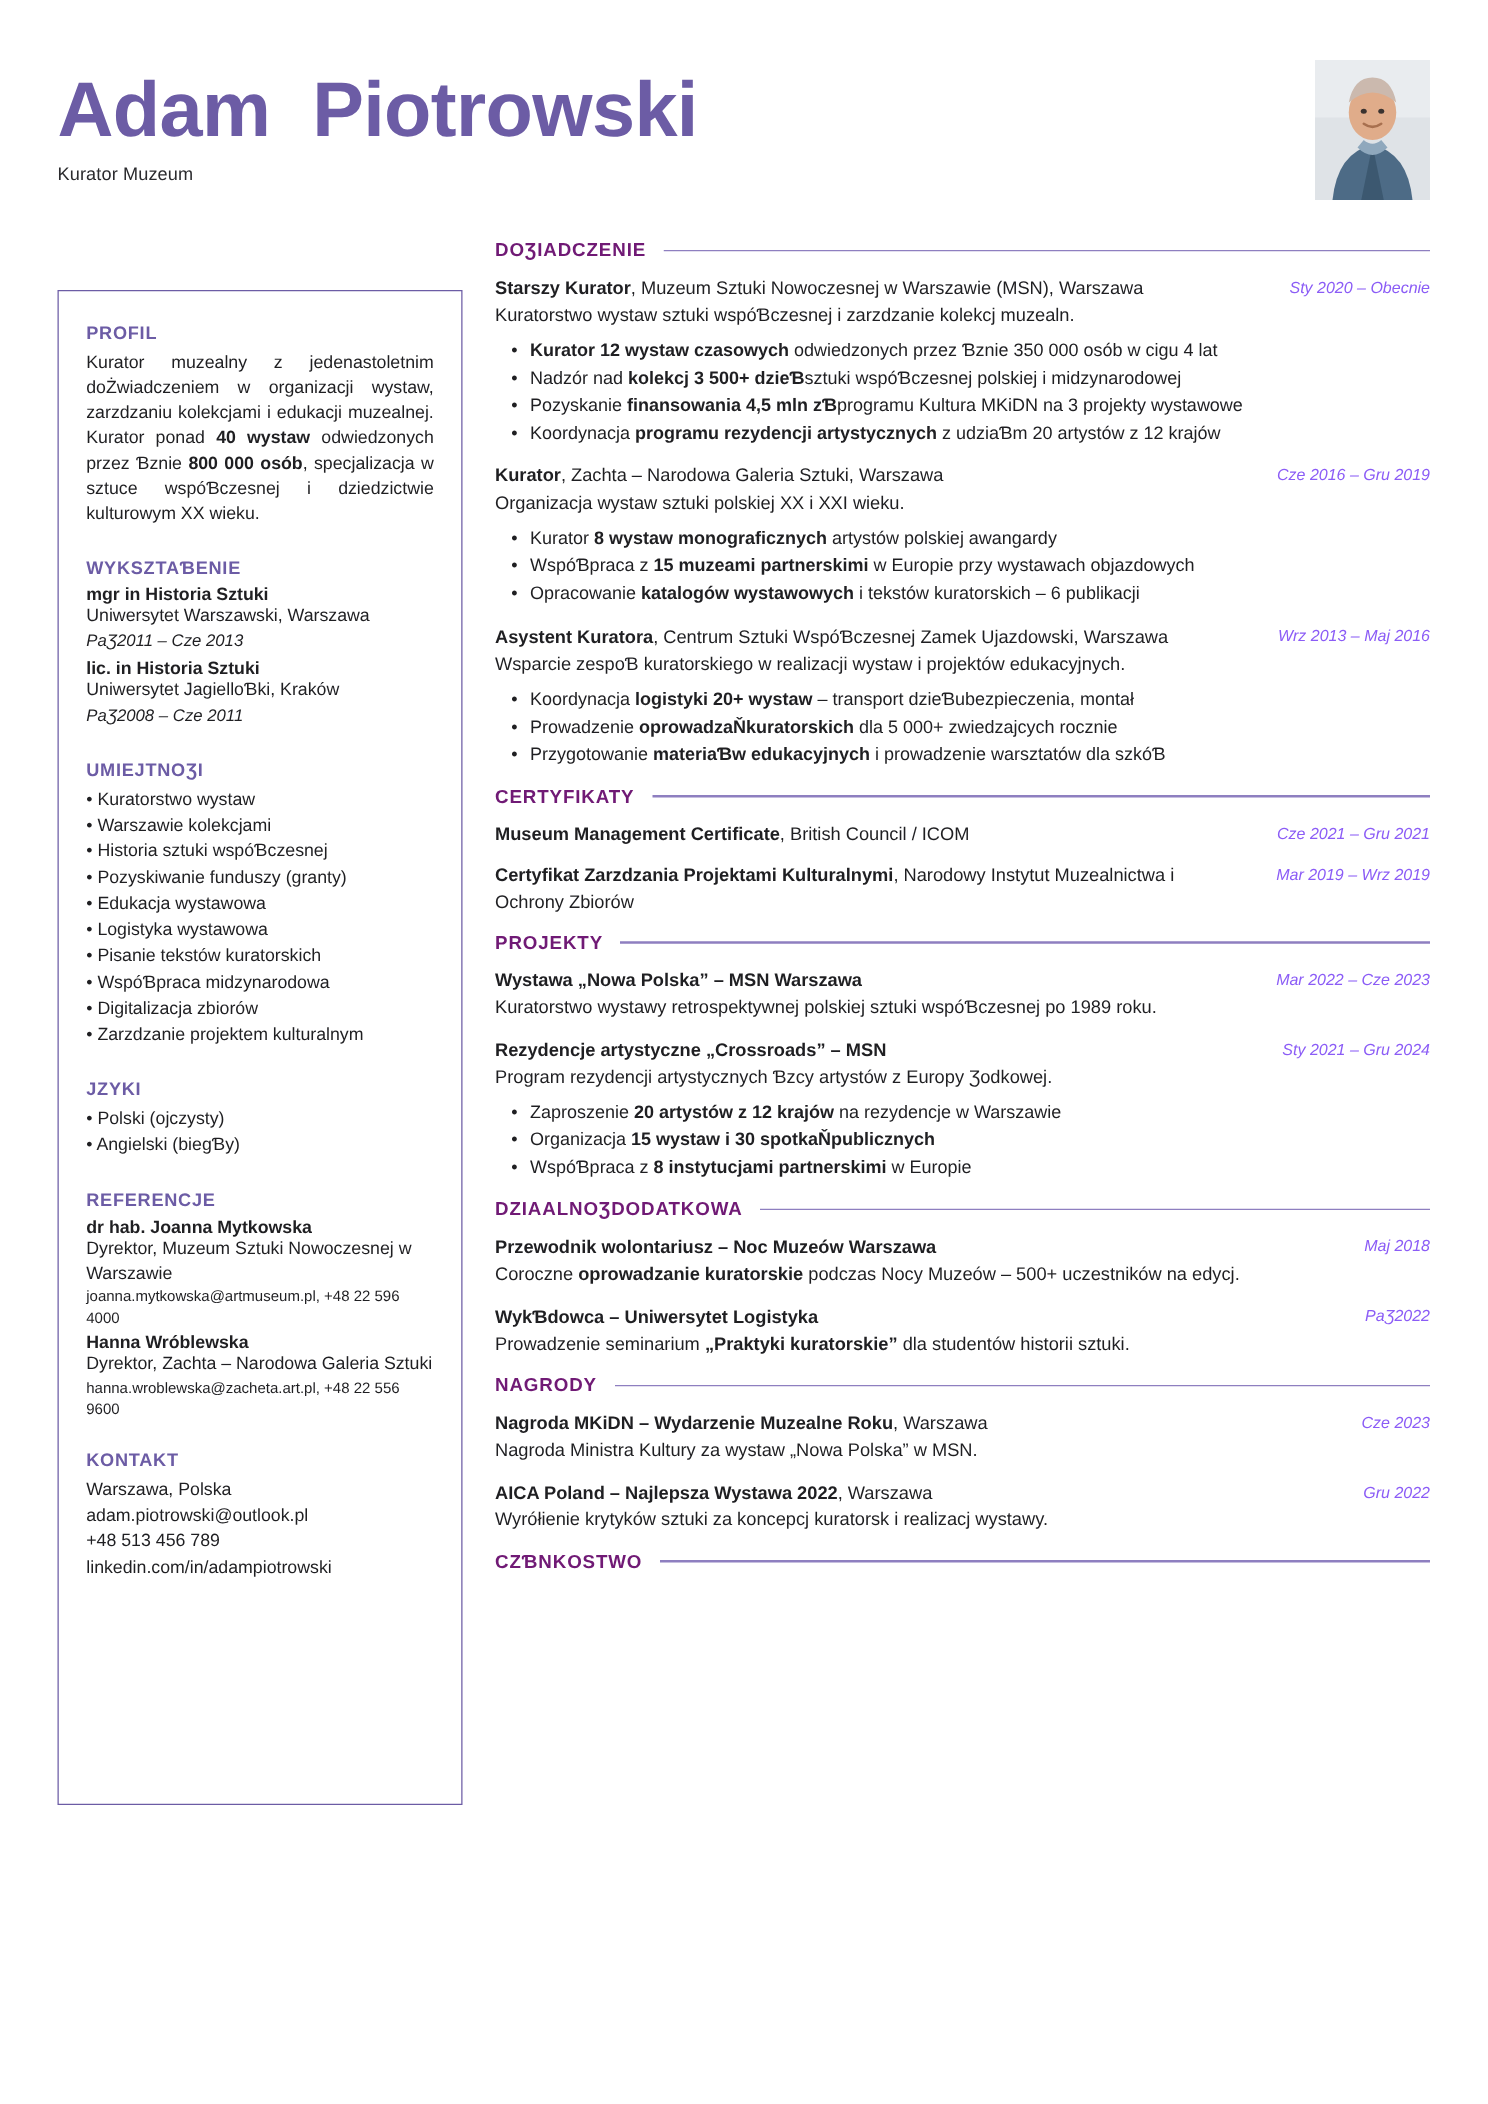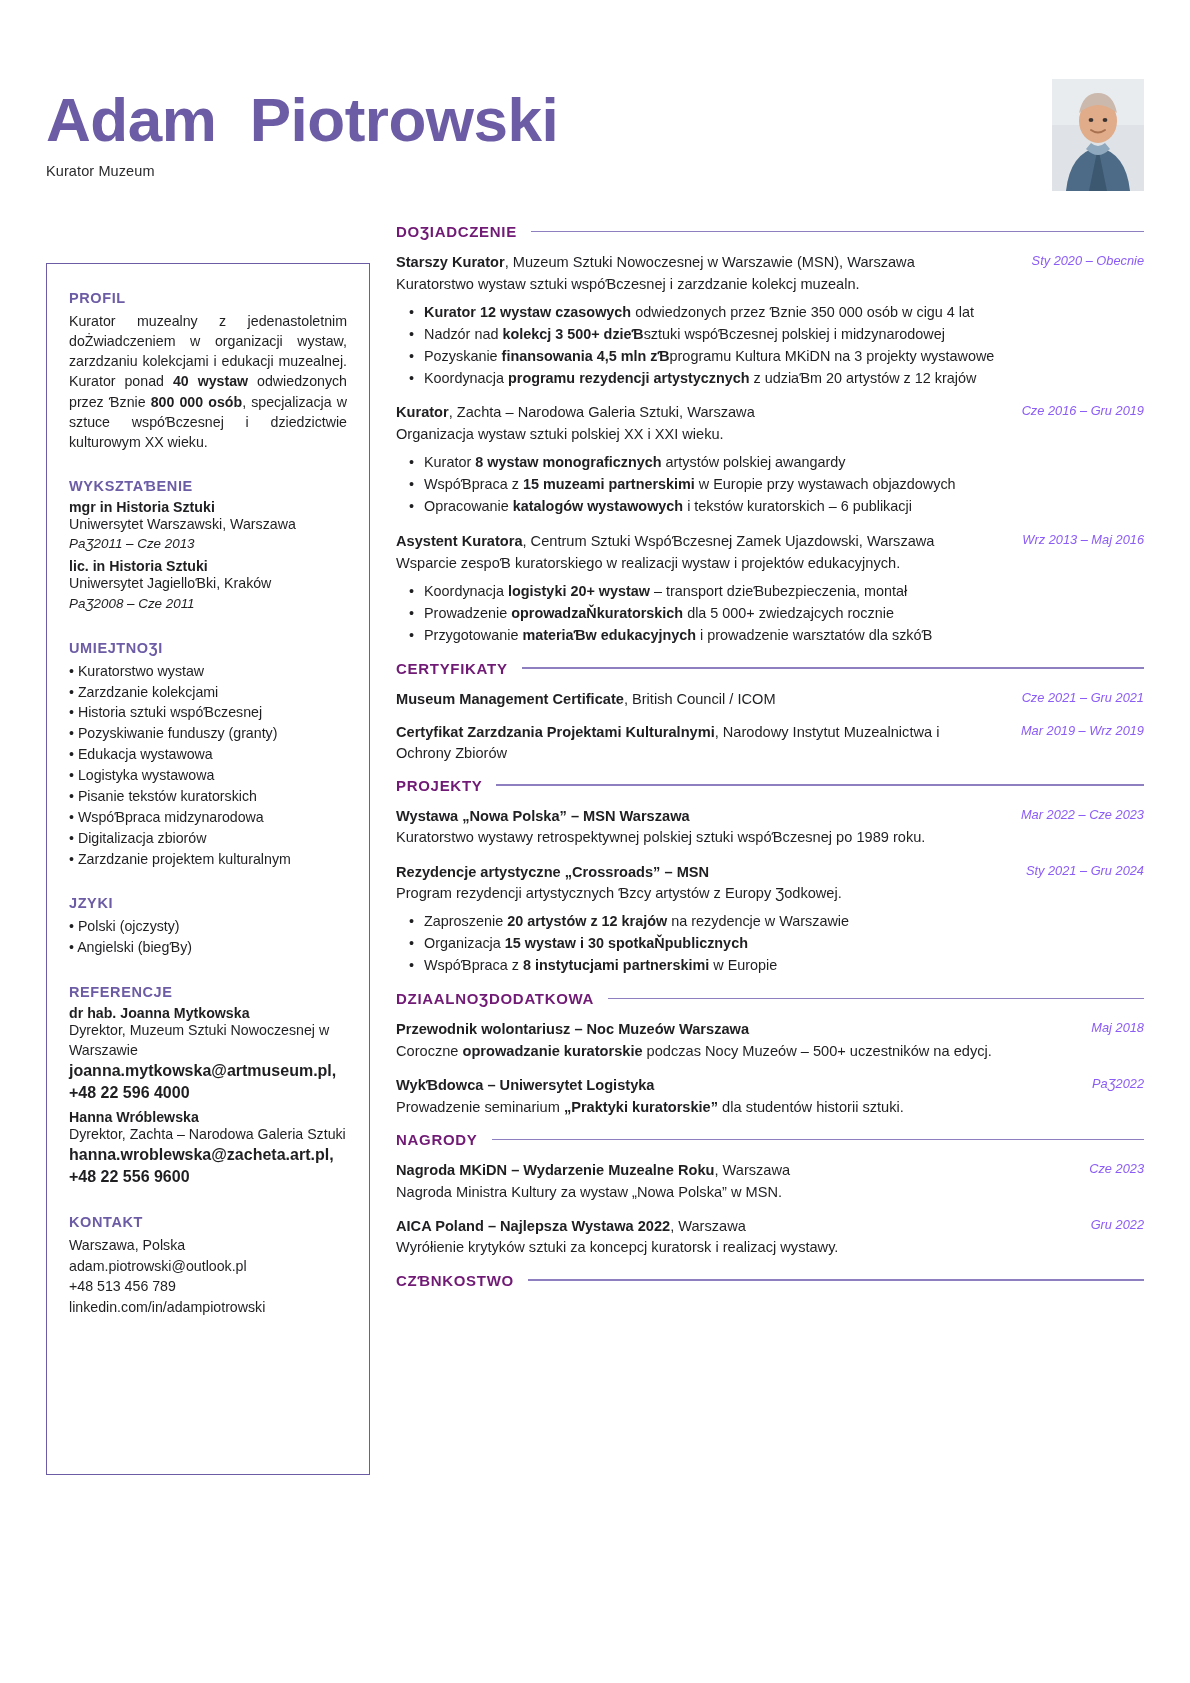--- a/index.html
+++ b/index.html
@@ -6,21 +6,21 @@
   html, body {
     width: 1190px; height: 1683px;
     background: #ffffff;
     font-family: "Liberation Sans", sans-serif;
     color: #1f1f22;
     overflow: hidden;
   }
   .page { position: relative; width: 1190px; height: 1683px; padding: 0; }
 
   
-  .header { position: relative; padding: 58px 22px 0 46px; height: 180px; margin-top: 31px; }
+  .header { position: relative; padding: 58px 22px 0 46px; height: 180px; }
   .name {
     font-size: 62px; font-weight: 700; letter-spacing: -0.5px;
     color: #6C5CA5; line-height: 1.0; white-space: pre;
   }
   .subtitle { font-size: 14.5px; color: #2b2b2e; margin-top: 12px; letter-spacing: 0.1px; }
   .photo-frame {
     position: absolute; right: 46px; top: 48px;
     width: 92px; height: 112px; overflow: hidden;
     background: #d9dde2;
   }
@@ -45,21 +45,21 @@
   .side-block { margin-bottom: 26px; }
   .side-block:last-child { margin-bottom: 0; }
   .side-p { font-size: 14.2px; line-height: 1.42; text-align: justify; }
   .side-p b { font-weight: 700; }
   .edu-deg { font-size: 14.2px; font-weight: 700; margin-top: 4px; }
   .edu-school { font-size: 14.2px; line-height: 1.35; }
   .edu-date { font-size: 13.4px; font-style: italic; line-height: 1.5; }
   .bullet-line { font-size: 14.2px; line-height: 1.47; }
   .ref-name { font-size: 14.2px; font-weight: 700; margin-top: 4px; }
   .ref-role { font-size: 14.2px; line-height: 1.38; }
-  .ref-contact { font-size: 16px; line-height: 1.38; font-weight: bold; }
+  .ref-contact { font-size: 12px; line-height: 1.38; }
   .kontact-line { font-size: 14.2px; line-height: 1.45; }
 
   
   .main { flex: 1 1 auto; padding-top: 2px; min-width: 0; }
   .sec { margin-bottom: 6px; }
   .sec-head { display: flex; align-items: center; gap: 14px; margin: 16px 0 12px 0; }
   .sec-head:first-child { margin-top: 0; }
   .sec-title {
     font-size: 15px; font-weight: 700; color: #701a75;
     letter-spacing: 0.7px; text-transform: uppercase; white-space: nowrap;
@@ -131,21 +131,21 @@
               <div class="edu-school">Uniwersytet JagielloƁki, Kraków</div>
               <div class="edu-date">PaƷ2008 – Cze 2011</div>
             </div>
           </div>
       </div>
 
       <div class="side-block">
         <div class="side-h">UMIEJTNOƷI</div>
         <div>
             <div class="bullet-line">• Kuratorstwo wystaw</div>
-            <div class="bullet-line">• Zarzdzanie kolekcjami</div>
+            <div class="bullet-line">• Warszawie kolekcjami</div>
             <div class="bullet-line">• Historia sztuki wspóƁczesnej</div>
             <div class="bullet-line">• Pozyskiwanie funduszy (granty)</div>
             <div class="bullet-line">• Edukacja wystawowa</div>
             <div class="bullet-line">• Logistyka wystawowa</div>
             <div class="bullet-line">• Pisanie tekstów kuratorskich</div>
             <div class="bullet-line">• WspóƁpraca midzynarodowa</div>
             <div class="bullet-line">• Digitalizacja zbiorów</div>
             <div class="bullet-line">• Zarzdzanie projektem kulturalnym</div>
           </div>
       </div>

